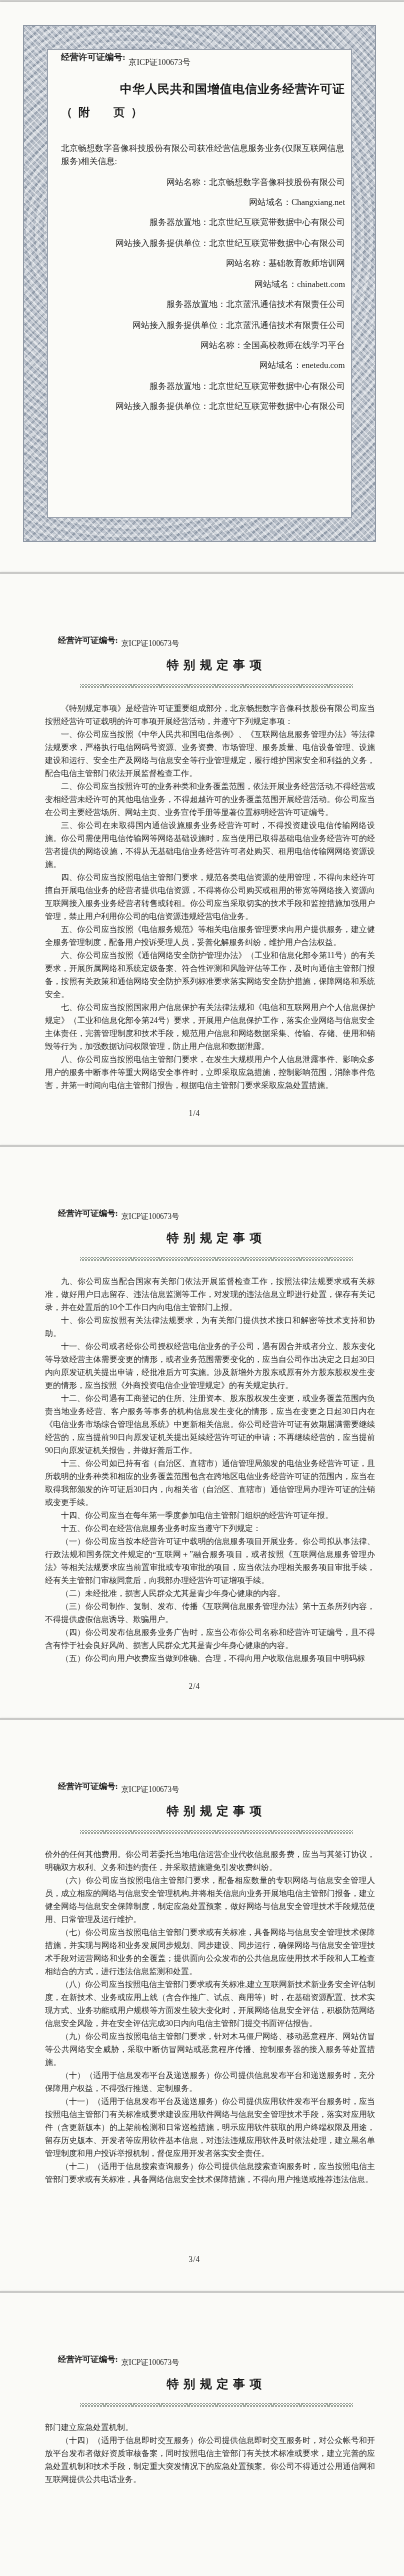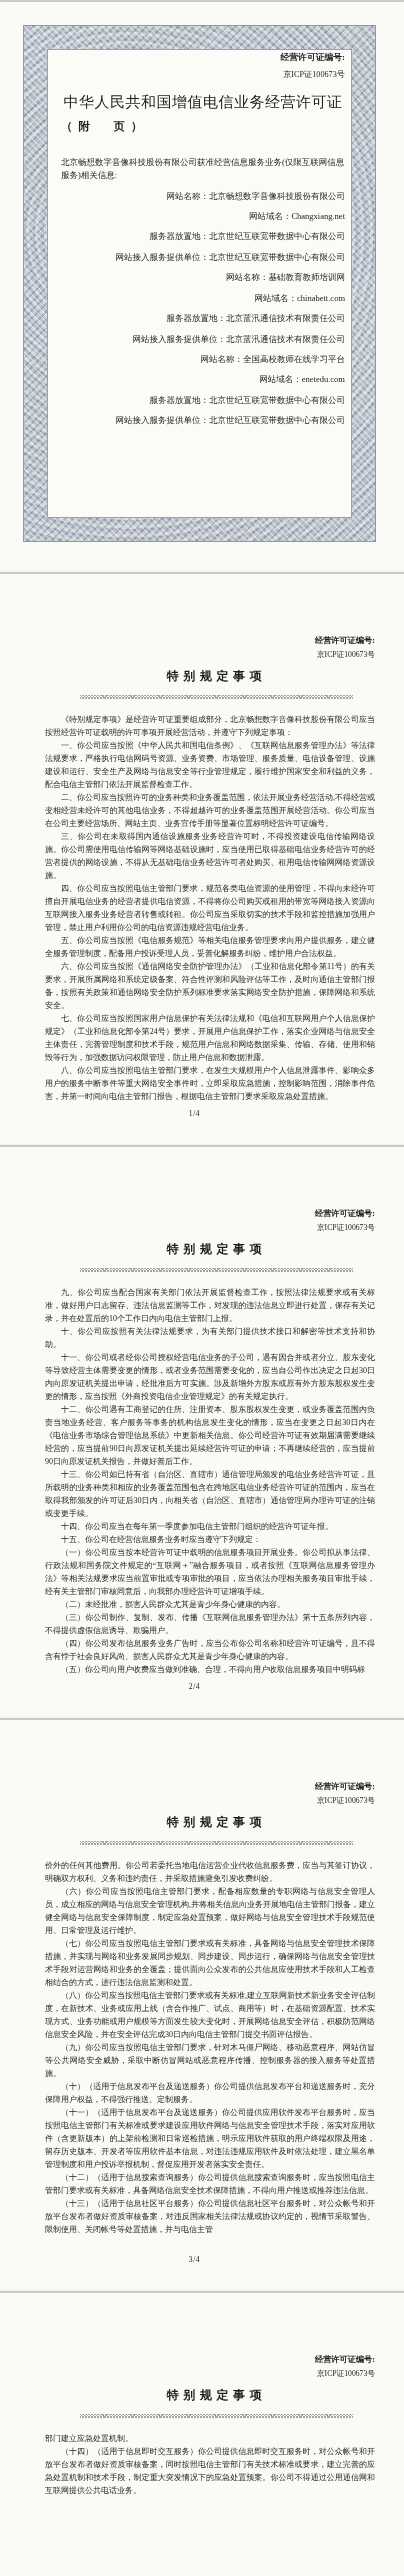--- a/index.html
+++ b/index.html
@@ -28,24 +28,24 @@
     background:
       repeating-linear-gradient(45deg, rgba(255,255,255,.4) 0 1.5px, rgba(0,0,0,0) 1.5px 4.6px),
       repeating-linear-gradient(-45deg, rgba(130,142,158,.45) 0 2.1px, rgba(205,210,218,.45) 2.1px 5.7px),
       repeating-radial-gradient(circle at 30% 40%, #b6bdc7 0 3.1px, #d6dade 3.1px 6.2px, #9fa8b4 6.2px 8.8px);
   }
   .cert-frame::after{
     content:"";position:absolute;inset:23px;
     background:#fbfbf8;border:0.5px solid #99a1ad;
   }
   .cert-content{position:absolute;top:50px;left:61px;right:60px;bottom:62px;z-index:2;}
-  .lic-row{display:flex;align-items:flex-end;flex-direction:column;}
+  .lic-row{display:flex;align-items:flex-start;}
   .lic-label{font-weight:bold;font-size:8.8px;white-space:nowrap;}
   .lic-no{font-size:8.2px;margin:5.2px 0 0 3.1px;white-space:nowrap;}
-  .cert-title{margin:13.4px 0 0;text-align:center;font-size:15px;font-weight:normal;letter-spacing:0.5px;}
+  .cert-title{margin:13.4px 0 0;text-align:right;font-size:12px;font-weight:bold;letter-spacing:0.5px;}
   .cert-sub{text-align:left;font-size:11.3px;font-weight:bold;letter-spacing:6.2px;margin-top:7.2px;}
   .cert-intro{margin:21.6px 0 0;font-size:8.5px;line-height:13.4px;}
   .cert-entries{margin-top:2.1px;}
   .cert-entry{margin:7px 0 0;font-size:8.5px;line-height:13.4px;text-align:right;}
 
   
   .prov-page{height:573px;}
   .prov-head{padding:61px 30px 0 58px;}
   .prov-head .lic-label{font-size:8.2px;}
   .prov-head .lic-no{font-size:7.7px;margin-top:4.1px;}
@@ -161,21 +161,20 @@
       <div class="prov-body">
 
       <p class="para cont">价外的任何其他费用。你公司若委托当地电信运营企业代收信息服务费，应当与其签订协议，明确双方权利、义务和违约责任，并采取措施避免引发收费纠纷。</p>
         <p class="para">（六）你公司应当按照电信主管部门要求，配备相应数量的专职网络与信息安全管理人员，成立相应的网络与信息安全管理机构,并将相关信息向业务开展地电信主管部门报备，建立健全网络与信息安全保障制度，制定应急处置预案，做好网络与信息安全管理技术手段规范使用、日常管理及运行维护。</p>
         <p class="para">（七）你公司应当按照电信主管部门要求或有关标准，具备网络与信息安全管理技术保障措施，并实现与网络和业务发展同步规划、同步建设、同步运行，确保网络与信息安全管理技术手段对运营网络和业务的全覆盖；提供面向公众发布的公共信息应使用技术手段和人工检查相结合的方式，进行违法信息监测和处置。</p>
         <p class="para">（八）你公司应当按照电信主管部门要求或有关标准,建立互联网新技术新业务安全评估制度，在新技术、业务或应用上线（含合作推广、试点、商用等）时，在基础资源配置、技术实现方式、业务功能或用户规模等方面发生较大变化时，开展网络信息安全评估，积极防范网络信息安全风险，并在安全评估完成30日内向电信主管部门提交书面评估报告。</p>
         <p class="para">（九）你公司应当按照电信主管部门要求，针对木马僵尸网络、移动恶意程序、网站仿冒等公共网络安全威胁，采取中断仿冒网站或恶意程序传播、控制服务器的接入服务等处置措施。</p>
         <p class="para">（十）（适用于信息发布平台及递送服务）你公司提供信息发布平台和递送服务时，充分保障用户权益，不得强行推送、定制服务。</p>
         <p class="para">（十一）（适用于信息发布平台及递送服务）你公司提供应用软件发布平台服务时，应当按照电信主管部门有关标准或要求建设应用软件网络与信息安全管理技术手段，落实对应用软件（含更新版本）的上架前检测和日常巡检措施，明示应用软件获取的用户终端权限及用途，留存历史版本、开发者等应用软件基本信息，对违法违规应用软件及时依法处理，建立黑名单管理制度和用户投诉举报机制，督促应用开发者落实安全责任。</p>
         <p class="para">（十二）（适用于信息搜索查询服务）你公司提供信息搜索查询服务时，应当按照电信主管部门要求或有关标准，具备网络信息安全技术保障措施，不得向用户推送或推荐违法信息。</p>
-        <p class="para">（十三）（适用于信息社区平台服务）你公司提供信息社区平台服务时，对公众帐号和开放平台发布者做好资质审核备案，对违反国家相关法律法规或协议约定的，视情节采取警告、限制使用、关闭帐号等处置措施，并与电信主管</p>
       </div>
       <div class="pageno">3/4</div>
     </section>
     <section class="page prov-page">
       <div class="page-gap"></div>
       <div class="prov-head">
         <div class="lic-row">
           <span class="lic-label">经营许可证编号:</span>
           <span class="lic-no">京ICP证100673号</span>
         </div>

